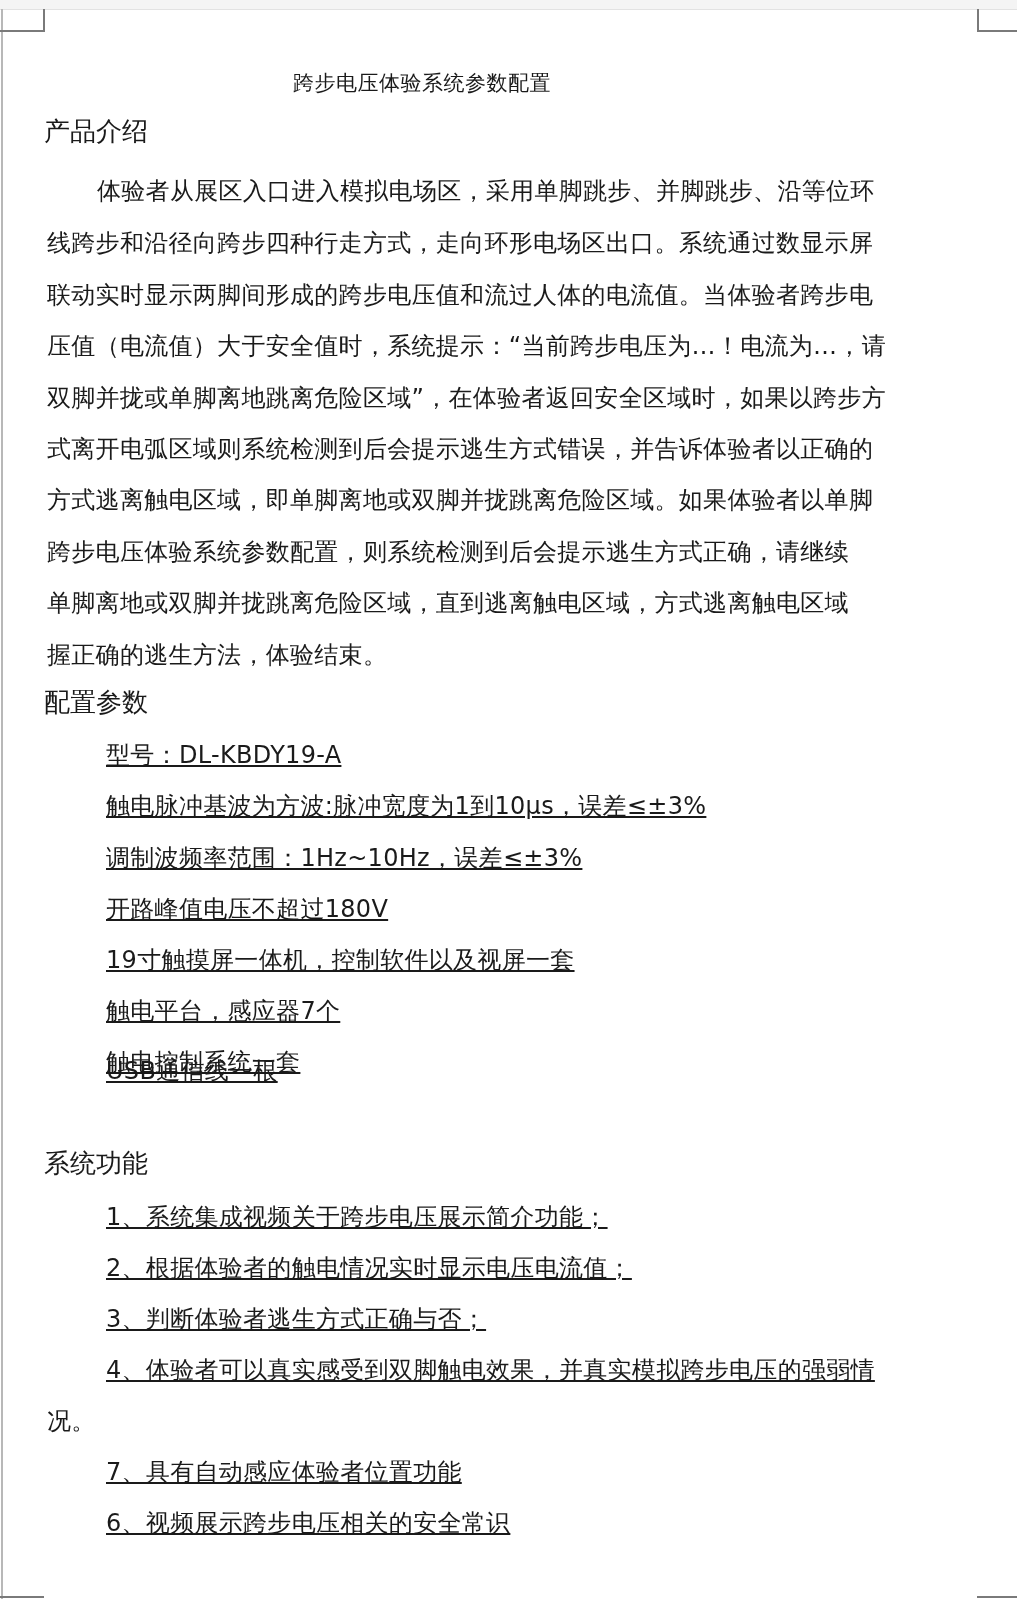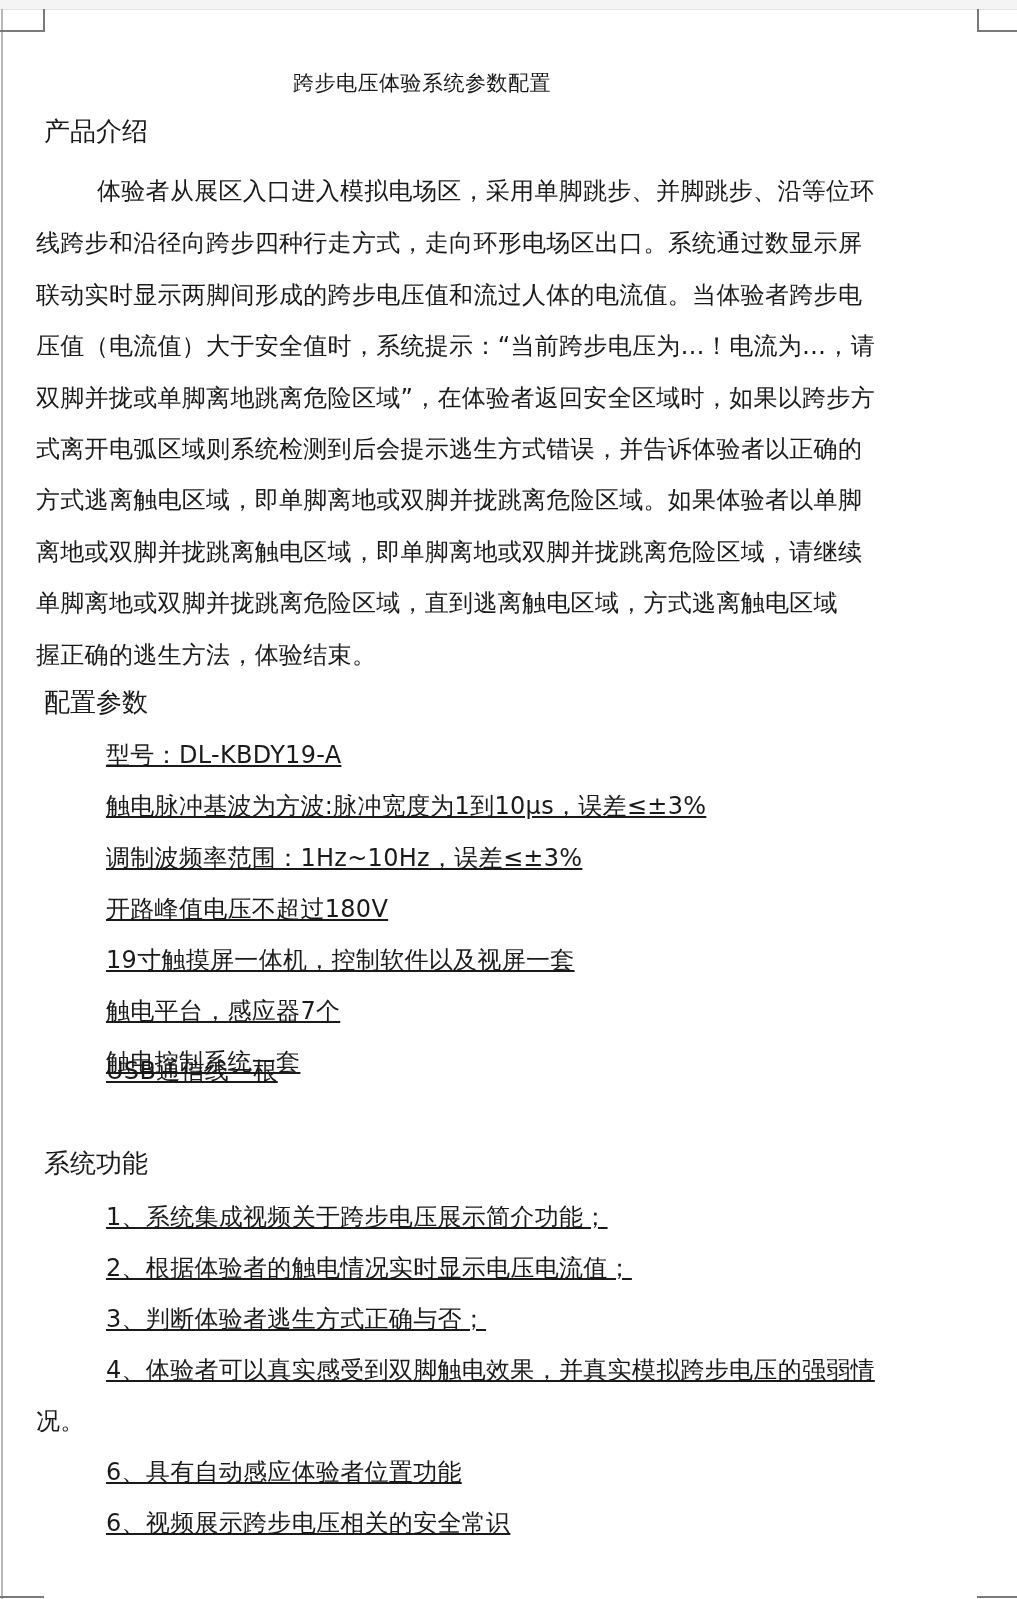--- a/index.html
+++ b/index.html
@@ -55,21 +55,21 @@
     margin-top: 18px;
   }
   .heading {
     position: absolute;
     left: 44px;
     font-size: 26px;
     line-height: 32px;
     white-space: nowrap;
     font-family: Liberation Mono, monospace;
   }
-  .p-line { left: 36px; }
+  .p-line { left: 47px; }
   .p-first { left: 97px; }
   .item { left: 106px; text-decoration: underline; }
 </style>
 </head>
 <body>
 
 <div class="top-band"></div>
 <div class="page-left-border"></div>
 
 <div class="mark tl-h"></div>
@@ -84,21 +84,21 @@
 <div class="heading" style="top:117px">产品介绍</div>
 
 <div>
   <div class="line p-first" style="top:176px">体验者从展区入口进入模拟电场区，采用单脚跳步、并脚跳步、沿等位环</div>
   <div class="line p-line" style="top:228px">线跨步和沿径向跨步四种行走方式，走向环形电场区出口。系统通过数显示屏</div>
   <div class="line p-line" style="top:280px">联动实时显示两脚间形成的跨步电压值和流过人体的电流值。当体验者跨步电</div>
   <div class="line p-line" style="top:331px">压值（电流值）大于安全值时，系统提示：“当前跨步电压为…！电流为…，请</div>
   <div class="line p-line" style="top:383px">双脚并拢或单脚离地跳离危险区域”，在体验者返回安全区域时，如果以跨步方</div>
   <div class="line p-line" style="top:434px">式离开电弧区域则系统检测到后会提示逃生方式错误，并告诉体验者以正确的</div>
   <div class="line p-line" style="top:485px">方式逃离触电区域，即单脚离地或双脚并拢跳离危险区域。如果体验者以单脚</div>
-  <div class="line p-line" style="top:537px">离地或双脚并拢跳离触电区域，即单脚离地或双脚并拢跳离危险区域，请继续</div>
+  <div class="line p-line" style="top:537px">跨步电压体验系统参数配置，则系统检测到后会提示逃生方式正确，请继续</div>
   <div class="line p-line" style="top:588px">单脚离地或双脚并拢跳离危险区域，直到逃离触电区域，方式逃离触电区域</div>
   <div class="line p-line" style="top:640px">握正确的逃生方法，体验结束。</div>
 </div>
 
 <div class="heading" style="top:688px">配置参数</div>
 
 <div>
   <div class="line item" style="top:740px">型号：DL-KBDY19-A</div>
   <div class="line item" style="top:791px">触电脉冲基波为方波:脉冲宽度为1到10μs，误差≤±3%</div>
   <div class="line item" style="top:843px">调制波频率范围：1Hz~10Hz，误差≤±3%</div>
@@ -110,15 +110,15 @@
 </div>
 
 <div class="heading" style="top:1149px">系统功能</div>
 
 <div>
   <div class="line item" style="top:1202px">1、系统集成视频关于跨步电压展示简介功能；</div>
   <div class="line item" style="top:1253px">2、根据体验者的触电情况实时显示电压电流值；</div>
   <div class="line item" style="top:1304px">3、判断体验者逃生方式正确与否；</div>
   <div class="line item" style="top:1355px">4、体验者可以真实感受到双脚触电效果，并真实模拟跨步电压的强弱情</div>
   <div class="line p-line" style="top:1406px">况。</div>
-  <div class="line item" style="top:1457px">6、具有自动感应体验者位置功能</div>
+  <div class="line item" style="top:1457px">7、具有自动感应体验者位置功能</div>
   <div class="line item" style="top:1508px">6、视频展示跨步电压相关的安全常识</div>
 </div>
 
 </body></html>

